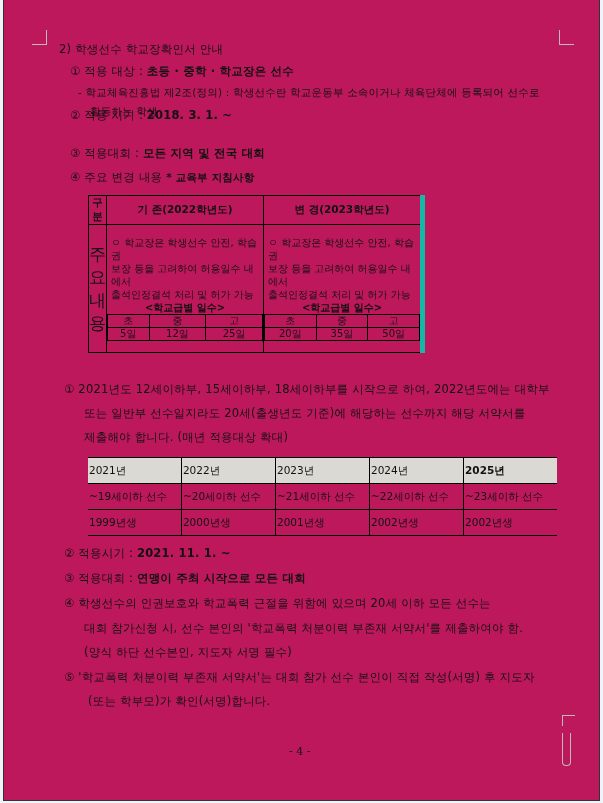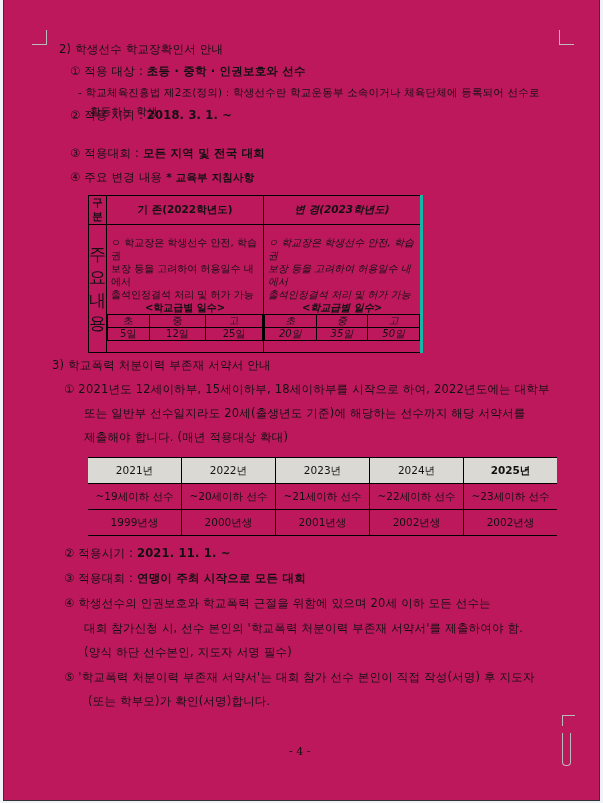--- a/index.html
+++ b/index.html
@@ -20,41 +20,41 @@
   .c-tr { left: 555px; top: 30px; border-width: 0 0 1px 1px; }
   .c-br { left: 558px; top: 715px; border-width: 1px 0 0 1px; width: 12px; height: 10px; }
   .clip { position: absolute; left: 558px; top: 733px; width: 7px; height: 32px; border: 1px solid #bbb; border-top: none; border-radius: 0 0 4px 4px; }
   .t { position: absolute; font-size: 11.5px; white-space: nowrap; letter-spacing: 0.2px; }
   .b { font-weight: bold; }
   .s { font-size: 10.5px; }
   table { border-collapse: collapse; position: absolute; }
   .t1 { left: 84px; top: 195px; width: 331px; border: 1px solid #000; font-size: 10.5px; }
   .t1 th, .t1 td { border: 1px solid #000; text-align: center; padding: 0; }
   .t1 th { height: 16px; font-weight: bold; }
-  .t1 .r { border-right: 3px solid #14b8a6; font-style: italic; }
+  .t1 .r { border-right: 5px solid #14b8a6; }
   .cellbody { text-align: left; font-size: 10px; line-height: 13px; padding: 0 4px; }
   .inner { position: static; border-collapse: collapse; margin: 0 auto; width: 156px; font-size: 10px; }
   .inner td { border: 1px solid #000; height: 12px; line-height: 12px; }
   .t2 { left: 84px; top: 457px; width: 469px; font-size: 10.5px; border-top: 1px solid #000; border-bottom: 1px solid #000; }
-  .t2 td { border-left: 1px solid #000; border-bottom: 1px solid #000; text-align: center; height: 23px; }
+  .t2 td { border-left: 1px solid #000; border-bottom: 1px solid #000; text-align: left; height: 23px; }
   .t2 td:first-child { border-left: none; }
   .t2 tr.h td { background: #dad9d3; }
   .page-num { position: absolute; left: 285px; top: 745px; font-size: 11px; font-family: "DejaVu Serif", serif; }
 </style>
 </head>
 <body>
 
 <div class="page">
   <div class="corner c-tl"></div>
   <div class="corner c-tr"></div>
   <div class="corner c-br"></div>
   <div class="clip"></div>
 
   <div class="t" style="left:55px;top:42px;">2) 학생선수 학교장확인서 안내</div>
-  <div class="t" style="left:66px;top:64px;"><span>① 적용 대상 : </span><span class="b">초등 · 중학 · 인권보호와 선수</span></div>
+  <div class="t" style="left:66px;top:64px;"><span>① 적용 대상 : </span><span class="b">초등 · 중학 · 학교장은 선수</span></div>
   <div class="t s" style="left:74px;top:86px;">- 학교체육진흥법 제2조(정의) : 학생선수란 학교운동부 소속이거나 체육단체에 등록되어 선수로</div>
   <div class="t s" style="left:86px;top:105px;">활동하는 학생</div>
   <div class="t" style="left:66px;top:108px;text-align:right;"><span>② 적용 시기 : </span><span class="b">2018. 3. 1. ~</span></div>
   <div class="t" style="left:66px;top:146px;"><span>③ 적용대회 : </span><span class="b">모든 지역 및 전국 대회</span></div>
   <div class="t" style="left:66px;top:170px;"><span>④ 주요 변경 내용 </span><span class="b s">* 교육부 지침사항</span></div>
 
   <table class="t1">
     <tbody>
         <tr>
       <th style="width:58px">구분</th>
@@ -104,21 +104,20 @@
                   <td>35일</td>
                   <td>50일</td>
                 </tr>
         </tbody>
             </table>
       </td>
     </tr>
   </tbody>
     </table>
 
-  <div class="t" style="left:48px;top:358px;">3) 학교폭력 처분이력 부존재 서약서 안내</div>
   <div class="t" style="left:60px;top:382px;">① 2021년도 12세이하부, 15세이하부, 18세이하부를 시작으로 하여, 2022년도에는 대학부</div>
   <div class="t" style="left:80px;top:406px;">또는 일반부 선수일지라도 20세(출생년도 기준)에 해당하는 선수까지 해당 서약서를</div>
   <div class="t" style="left:80px;top:430px;">제출해야 합니다. (매년 적용대상 확대)</div>
 
   <table class="t2">
     <tbody>
         <tr class="h">
       <td>2021년</td>
       <td>2022년</td>
       <td>2023년</td>

